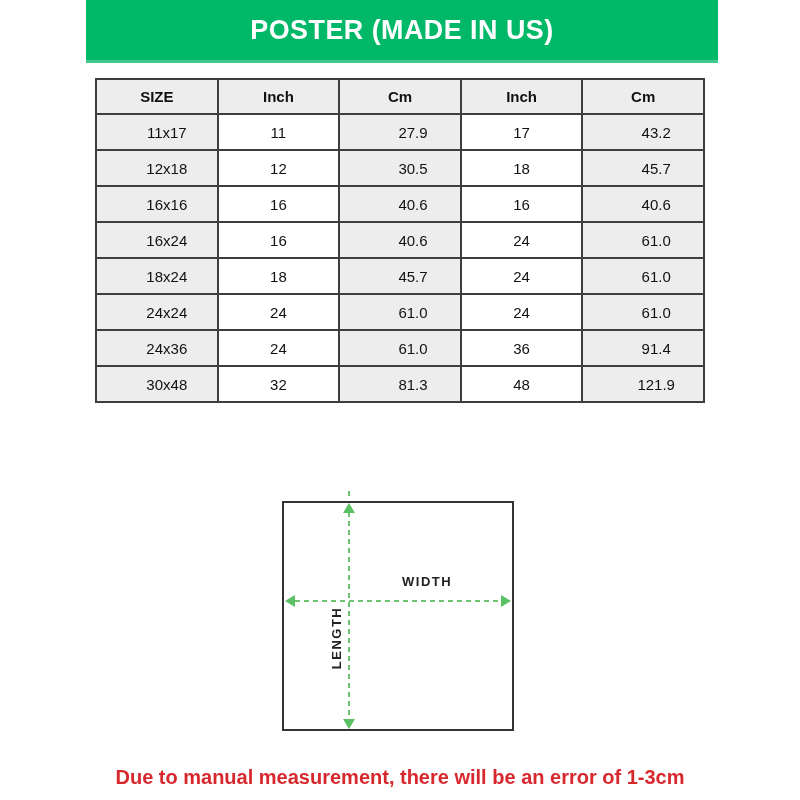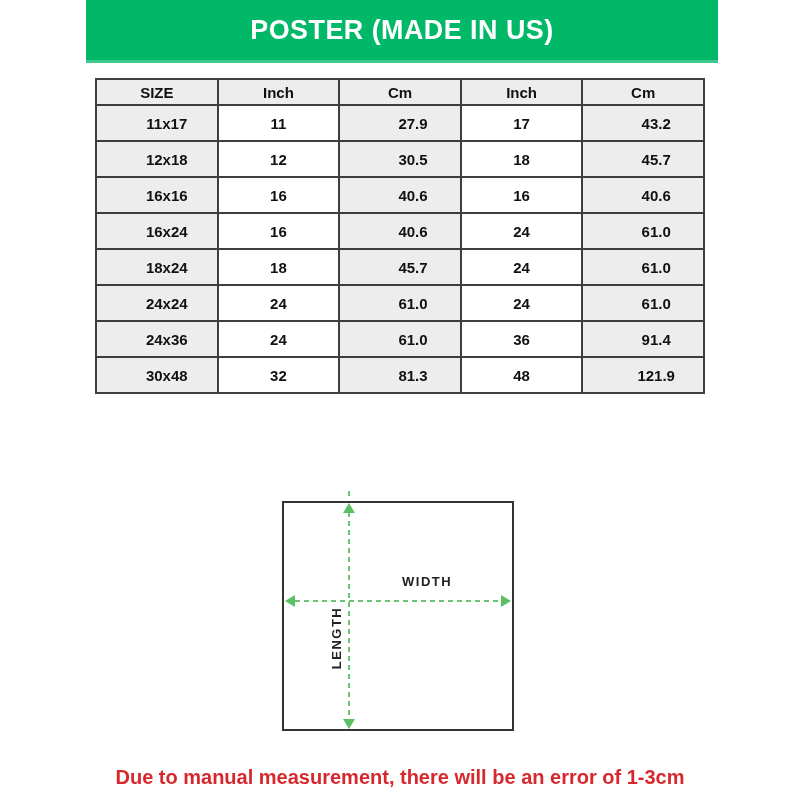--- a/index.html
+++ b/index.html
@@ -38,26 +38,26 @@
     table-layout: fixed;
   }
   .size-table th, .size-table td {
     border: 2px solid #3e3e3e;
     text-align: center;
     vertical-align: middle;
     font-size: 15px;
     color: #111111;
   }
   .size-table th {
-    height: 26px;
+    height: 35px;
     background: #ededed;
     font-weight: 700;
   }
-  .size-table td { height: 36px; background: #ffffff; font-weight: 700; }
-  .size-table td.size-cell { background: #ededed; font-weight: 700; padding-left: 20px; }
+  .size-table td { height: 36px; background: #ffffff; font-weight: 400; }
+  .size-table td.size-cell { background: #ededed; font-weight: 400; padding-left: 20px; }
   .size-table td.cm-cell { background: #ededed; padding-left: 26px; }
   .size-table td.inch-cell { background: #ffffff; }
 
   
   .diagram {
     position: absolute;
     left: 278px; top: 488px;
     width: 245px; height: 252px;
   }
   .diagram svg { position: absolute; left: 0; top: 0; }

